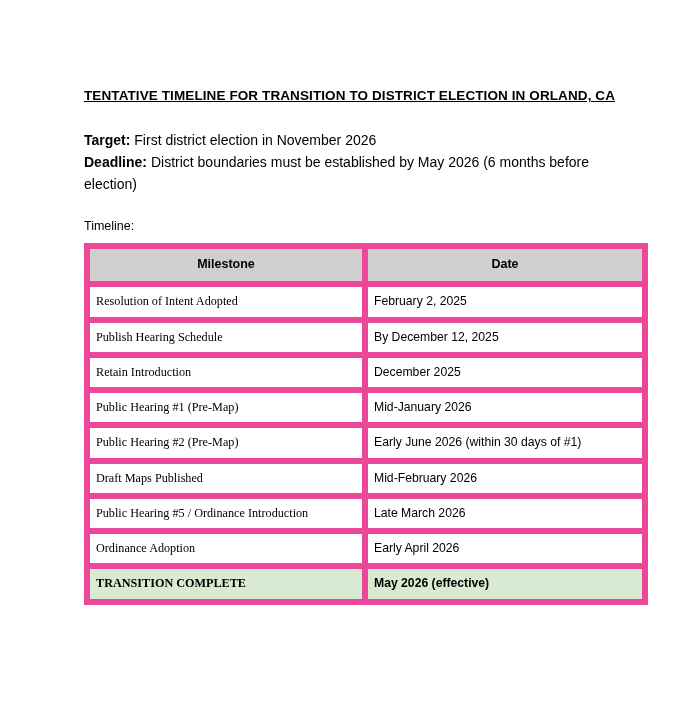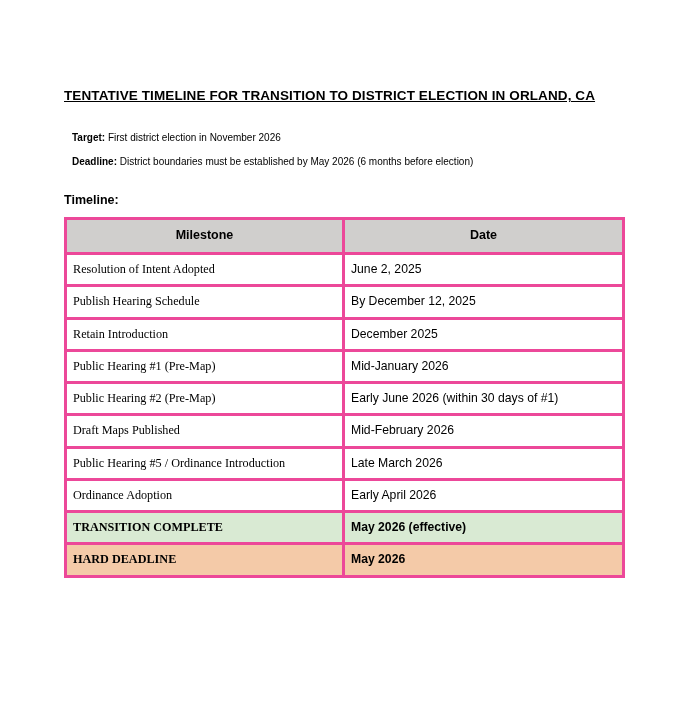--- a/index.html
+++ b/index.html
@@ -12,56 +12,56 @@
     height: 710px;
     font-family: "Liberation Sans", sans-serif;
     color: #000000;
     -webkit-font-smoothing: antialiased;
   }
   .page {
     position: relative;
     width: 700px;
     height: 644px;
     box-sizing: border-box;
-    padding: 88px 64px 0 64px;
+    padding: 88px 64px 0 84px;
   }
   .doc-title {
     font-size: 13.5px;
     font-weight: bold;
     text-decoration: underline;
     letter-spacing: 0.1px;
     line-height: 1.2;
     margin: 0 0 26px 0;
     white-space: nowrap;
   }
   .meta-line {
-    font-size: 10px;
+    font-size: 14px;
     line-height: 1.55;
-    margin: 8px;
+    margin: 0;
   }
   .meta-line .lbl {
     font-weight: bold;
   }
   .meta-block {
     margin-bottom: 24px;
   }
   .section-label {
     font-size: 12.5px;
-    font-weight: bold;
+    font-weight: normal;
     margin: 0 0 10px 0;
   }
   table.timeline {
     border-collapse: collapse;
     width: 558px;
     table-layout: fixed;
     font-size: 12.2px;
   }
   table.timeline th,
   table.timeline td {
-    border: 3px solid #ec4899;
+    border: 6px solid #ec4899;
     padding: 7px 6px 7px 6px;
     vertical-align: middle;
     line-height: 1.25;
     height: 15px;
   }
   table.timeline th {
     background: #d0cfcd;
     font-weight: bold;
     text-align: center;
     font-size: 12.5px;
@@ -102,21 +102,21 @@
       </colgroup>
     <thead>
       <tr>
         <th>Milestone</th>
         <th>Date</th>
       </tr>
     </thead>
     <tbody>
         <tr>
           <td class="milestone">Resolution of Intent Adopted</td>
-          <td class="date">June 2, 2025</td>
+          <td class="date">February 2, 2025</td>
         </tr>
         <tr>
           <td class="milestone">Publish Hearing Schedule</td>
           <td class="date">By December 12, 2025</td>
         </tr>
         <tr>
           <td class="milestone">Retain Introduction</td>
           <td class="date">December 2025</td>
         </tr>
         <tr>
@@ -136,20 +136,16 @@
           <td class="date">Late March 2026</td>
         </tr>
         <tr>
           <td class="milestone">Ordinance Adoption</td>
           <td class="date">Early April 2026</td>
         </tr>
         <tr class="row-complete">
           <td class="milestone">TRANSITION COMPLETE</td>
           <td class="date">May 2026 (effective)</td>
         </tr>
-        <tr class="row-deadline">
-          <td class="milestone">HARD DEADLINE</td>
-          <td class="date">May 2026</td>
-        </tr>
       </tbody>
   </table>
 
 </div>
 
 </body></html>

